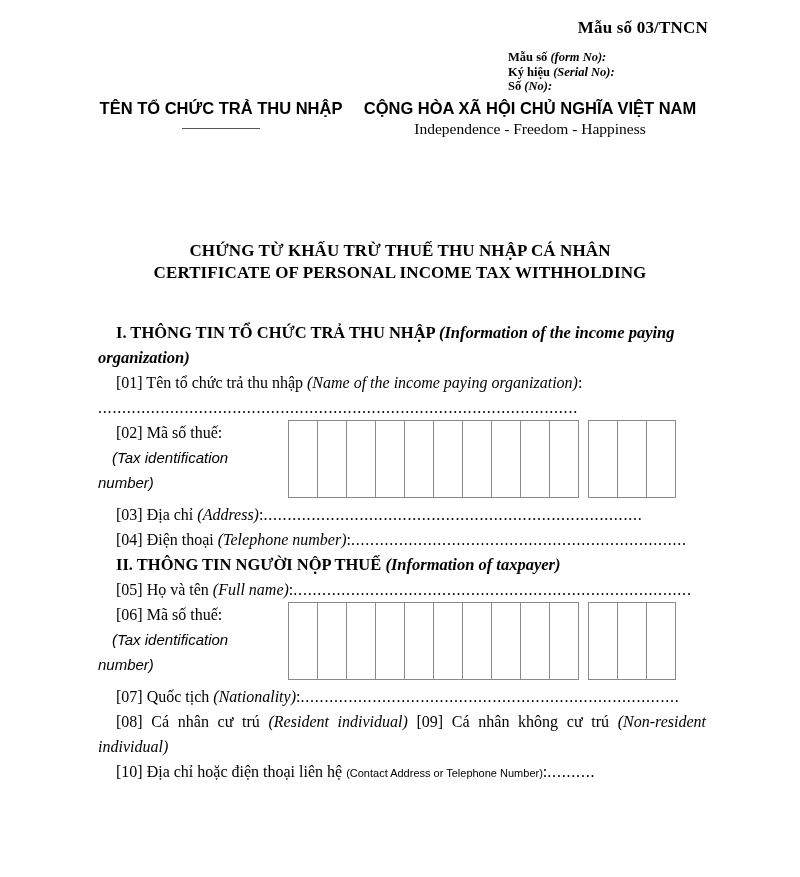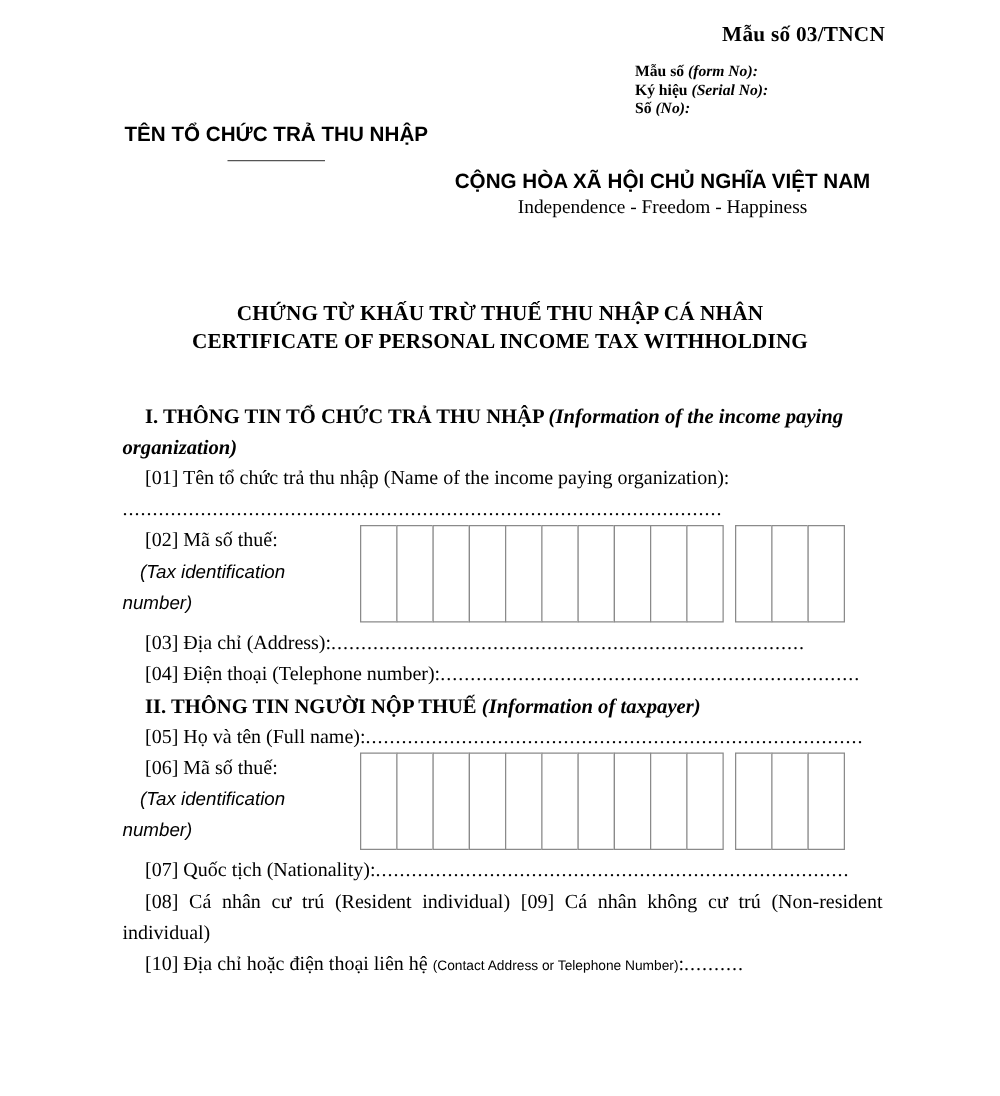--- a/index.html
+++ b/index.html
@@ -77,21 +77,20 @@
     left: 360px;
     top: 0;
     width: 340px;
     text-align: center;
   }
   .hdr-right .nation {
     font-family: "Liberation Sans", "DejaVu Sans", sans-serif;
     font-weight: bold;
     font-size: 16.5px;
     line-height: 21px;
-    margin-top: 37px;
   }
   .hdr-right .motto-vi {
     font-weight: bold;
     font-size: 15.5px;
     line-height: 20px;
     margin-top: 4px;
   }
   .hdr-right .nation-en {
     font-weight: bold;
     font-size: 15.5px;
@@ -138,20 +137,21 @@
   .field {
     font-size: 16px;
     line-height: 25px;
     text-indent: 18px;
     margin: 0;
   }
   .field.justify {
     text-align: justify;
   }
   .field .en-serif {
+    font-style: italic;
   }
   .field .en-sans {
     font-family: "Liberation Sans", "DejaVu Sans", sans-serif;
     font-size: 11px;
   }
 
   .dots {
     letter-spacing: 0.8px;
   }
 

